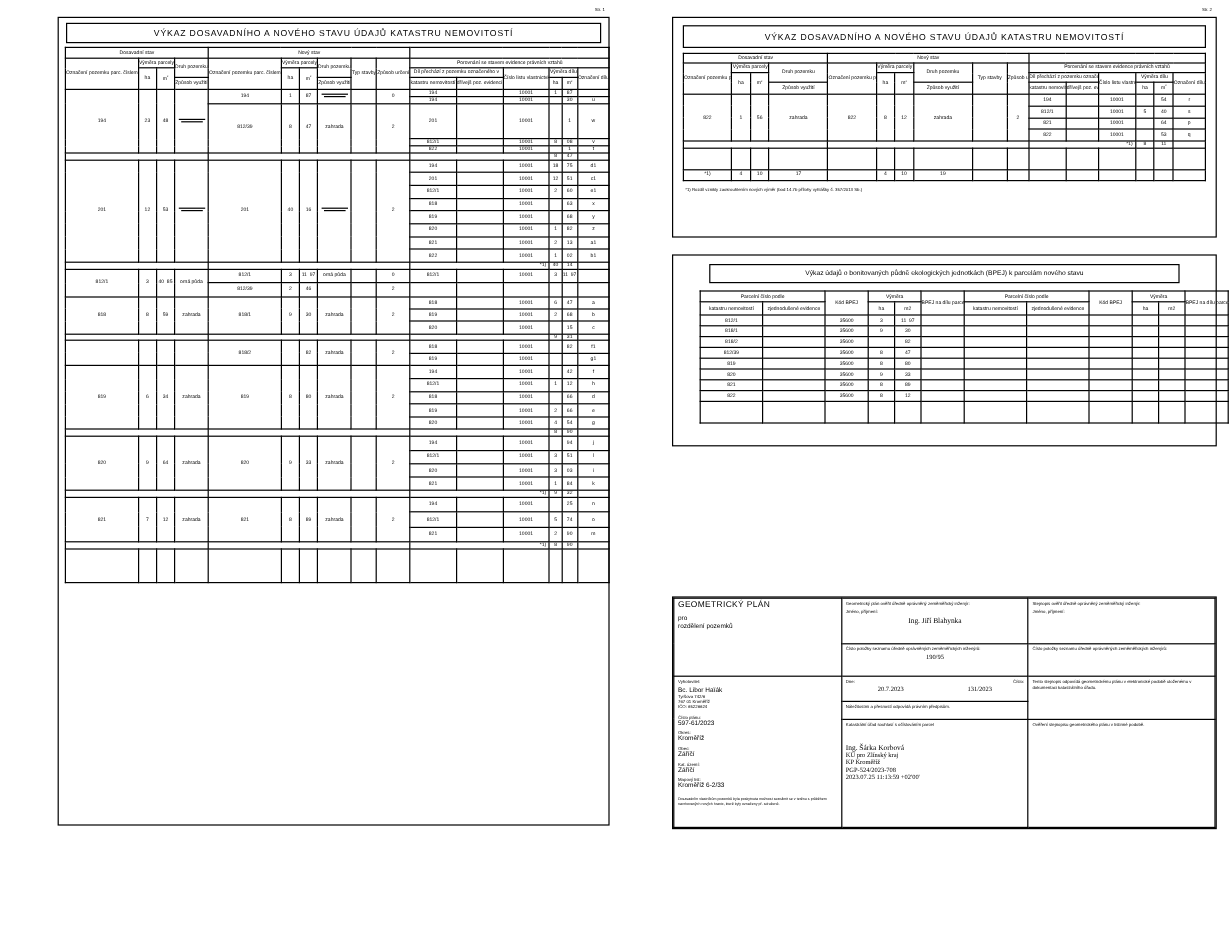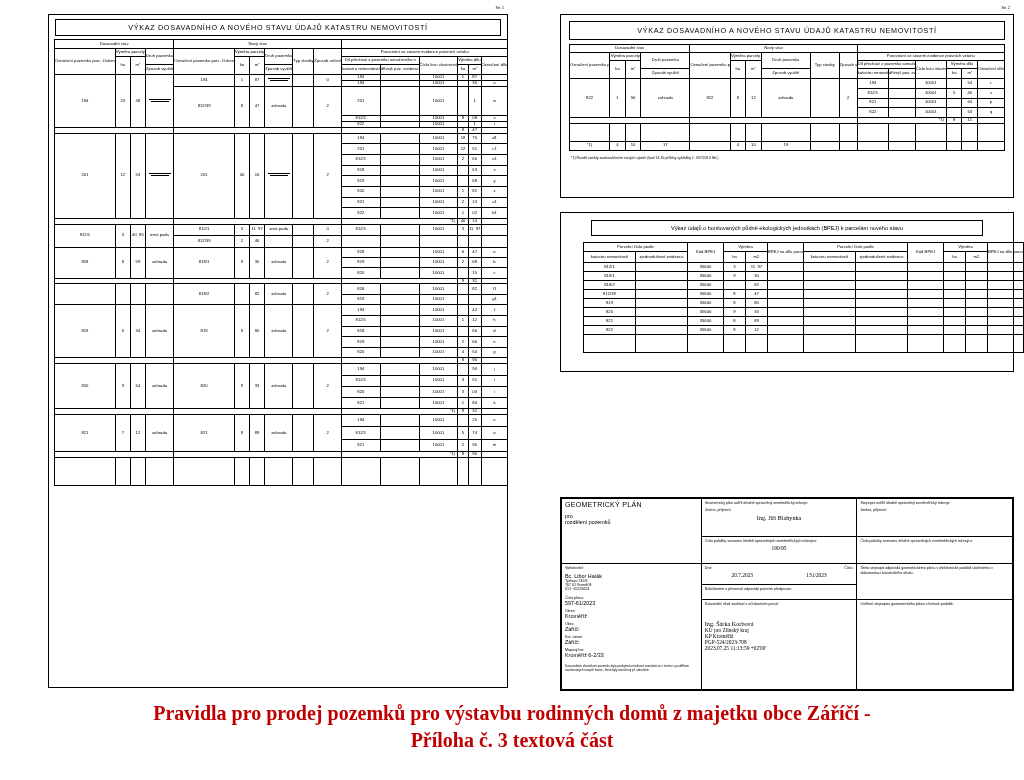--- a/index.html
+++ b/index.html
@@ -961,18 +961,14 @@
           <div class="sig2 hand">2023.07.25 11:13:59 +02'00'</div>
         </td>
         <td>
           <div>Ověření stejnopisu geometrického plánu v listinné podobě.</div>
         </td>
       </tr>
     </tbody>
       </table>
   </div>
 
-  <div id="caption">
-    <div>Pravidla pro prodej pozemků pro výstavbu rodinných domů z majetku obce Záříčí -</div>
-    <div>Příloha č. 3 textová část</div>
-  </div>
 
 </div>
 
 </body></html>

